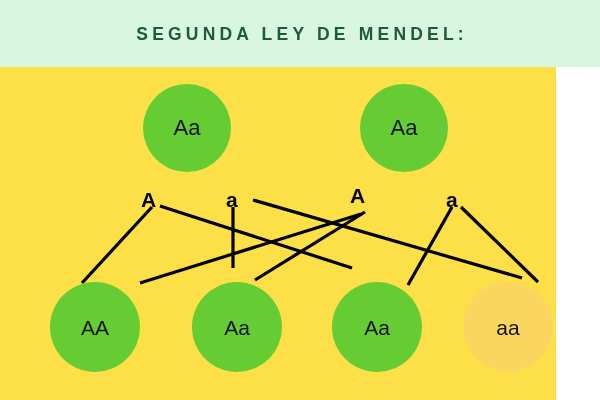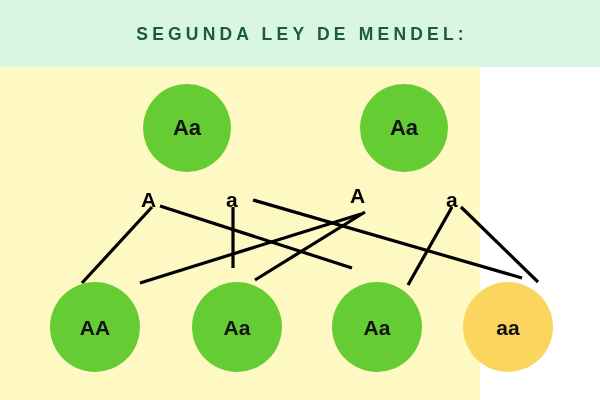--- a/index.html
+++ b/index.html
@@ -8,23 +8,23 @@
   }
   body {
     width: 600px;
     height: 400px;
     background: #ffffff;
     font-family: "Liberation Sans", sans-serif;
     overflow: hidden;
   }
   #stage {
     position: relative;
-    width: 480px;
+    width: 556px;
     height: 400px;
-    background: #fef9c3;
+    background: #fde047;
   }
 
   
   #header-band {
     position: absolute;
     left: 0;
     top: 0;
     width: 600px;
     height: 67px;
     background: #d8f6e2;
@@ -46,21 +46,21 @@
 
   
   .gamete-circle {
     position: absolute;
     border-radius: 50%;
     display: flex;
     align-items: center;
     justify-content: center;
     color: #111111;
     font-family: "Liberation Sans", sans-serif;
-    font-weight: 700;
+    font-weight: 400;
     line-height: 1;
   }
   .parent-circle {
     width: 88px;
     height: 88px;
     font-size: 22px;
   }
   .offspring-circle {
     width: 90px;
     height: 90px;

